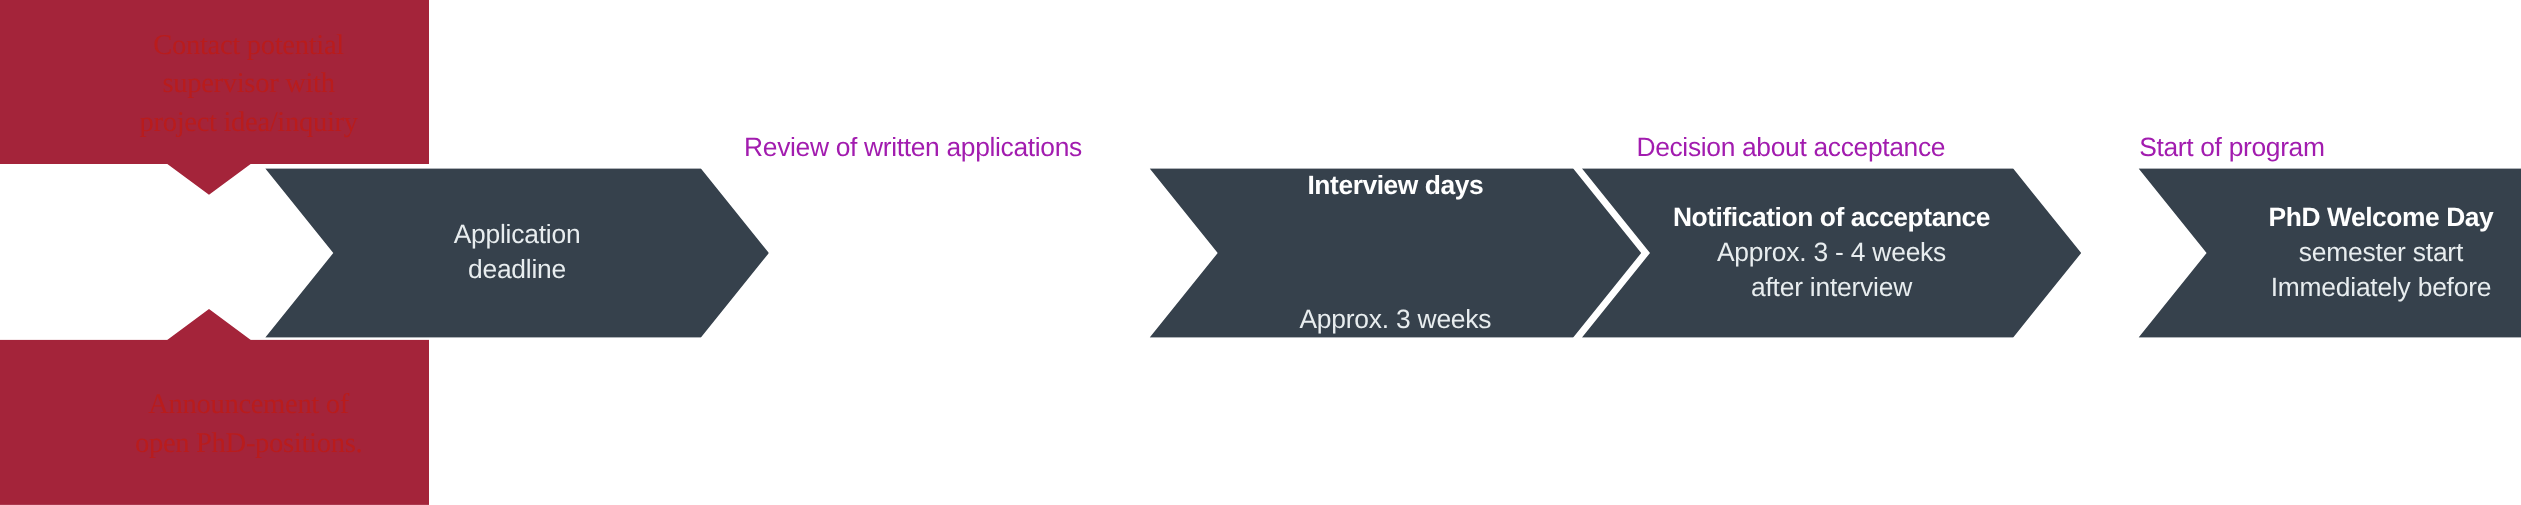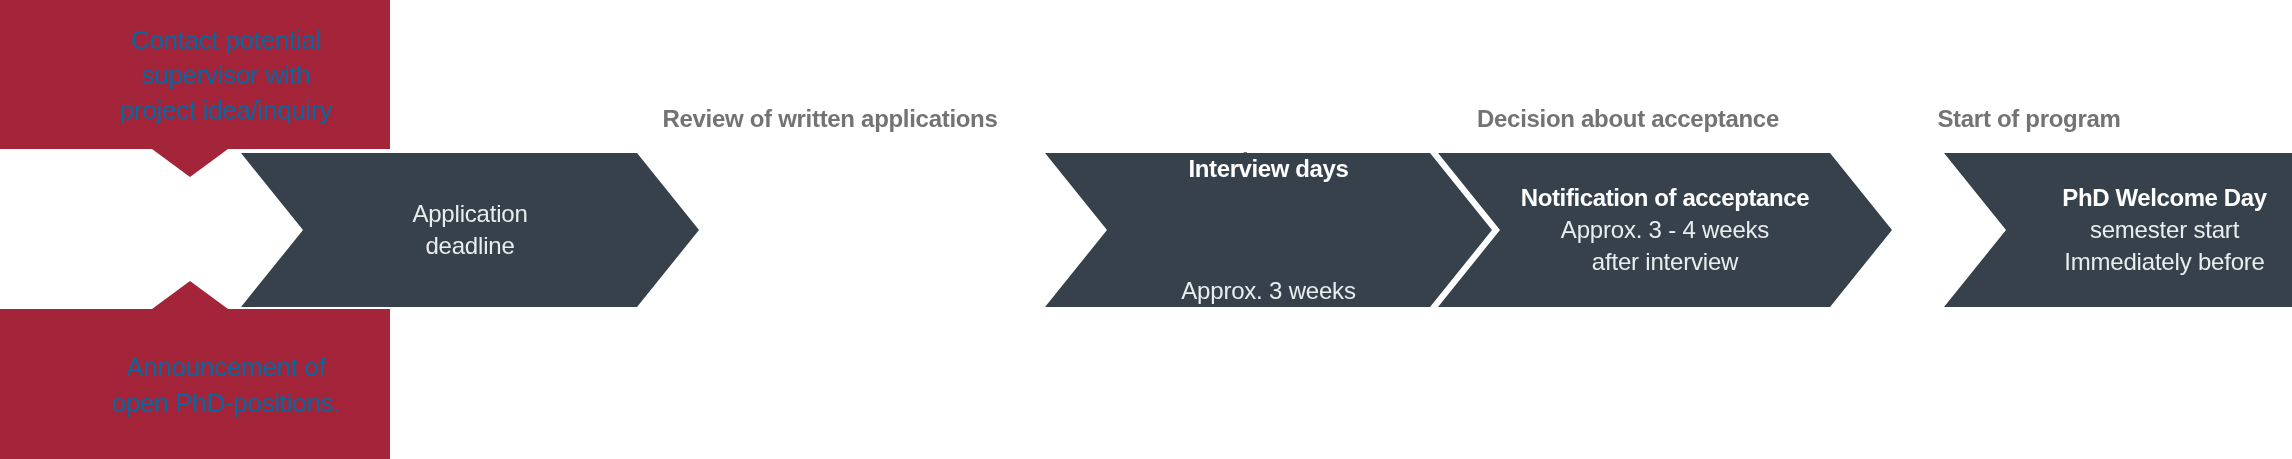--- a/index.html
+++ b/index.html
@@ -16,42 +16,42 @@
     background:#A4243A;
   }
   
   .band-cut{
     position:absolute;left:0;top:149px;width:396px;height:160px;
     background:#ffffff;
     clip-path:polygon(0 0,152px 0,190px 28px,228px 0,396px 0,396px 160px,228px 160px,190px 132px,152px 160px,0 160px);
   }
   .note{
     position:absolute;left:0;width:452px;text-align:center;
-    color:#0369a1;font-size:26px;letter-spacing:-0.3px;
+    color:#b91c1c;font-size:26px;letter-spacing:-0.3px;font-family:Liberation Serif, serif;
   }
   .note span{display:block;}
   .top-note{top:23px;line-height:35px;}
   .bottom-note{top:349px;line-height:36px;}
   
   .chev{
     position:absolute;top:153px;height:154px;
     background:#36414C;
     display:flex;flex-direction:column;align-items:center;justify-content:center;
     text-align:center;
     font-size:24px;line-height:32px;letter-spacing:-0.2px;
   }
   .chev span{display:block;white-space:nowrap;}
   .step-title{color:#ffffff;font-weight:700;letter-spacing:-0.4px;}
   .step-line{color:#E8EDEF;}
   
   .hdr{
-    position:absolute;top:105px;height:28px;line-height:28px;
+    position:absolute;top:121px;height:28px;line-height:28px;
     transform:translateX(-50%);
     white-space:nowrap;
-    color:#737373;font-weight:700;font-size:24px;letter-spacing:-0.3px;
+    color:#a21caf;font-weight:400;font-size:24px;letter-spacing:-0.3px;
   }
 </style>
 </head>
 <body>
 
 <div class="canvas">
 
   <div class="red-block"></div>
   <div class="band-cut"></div>
 

